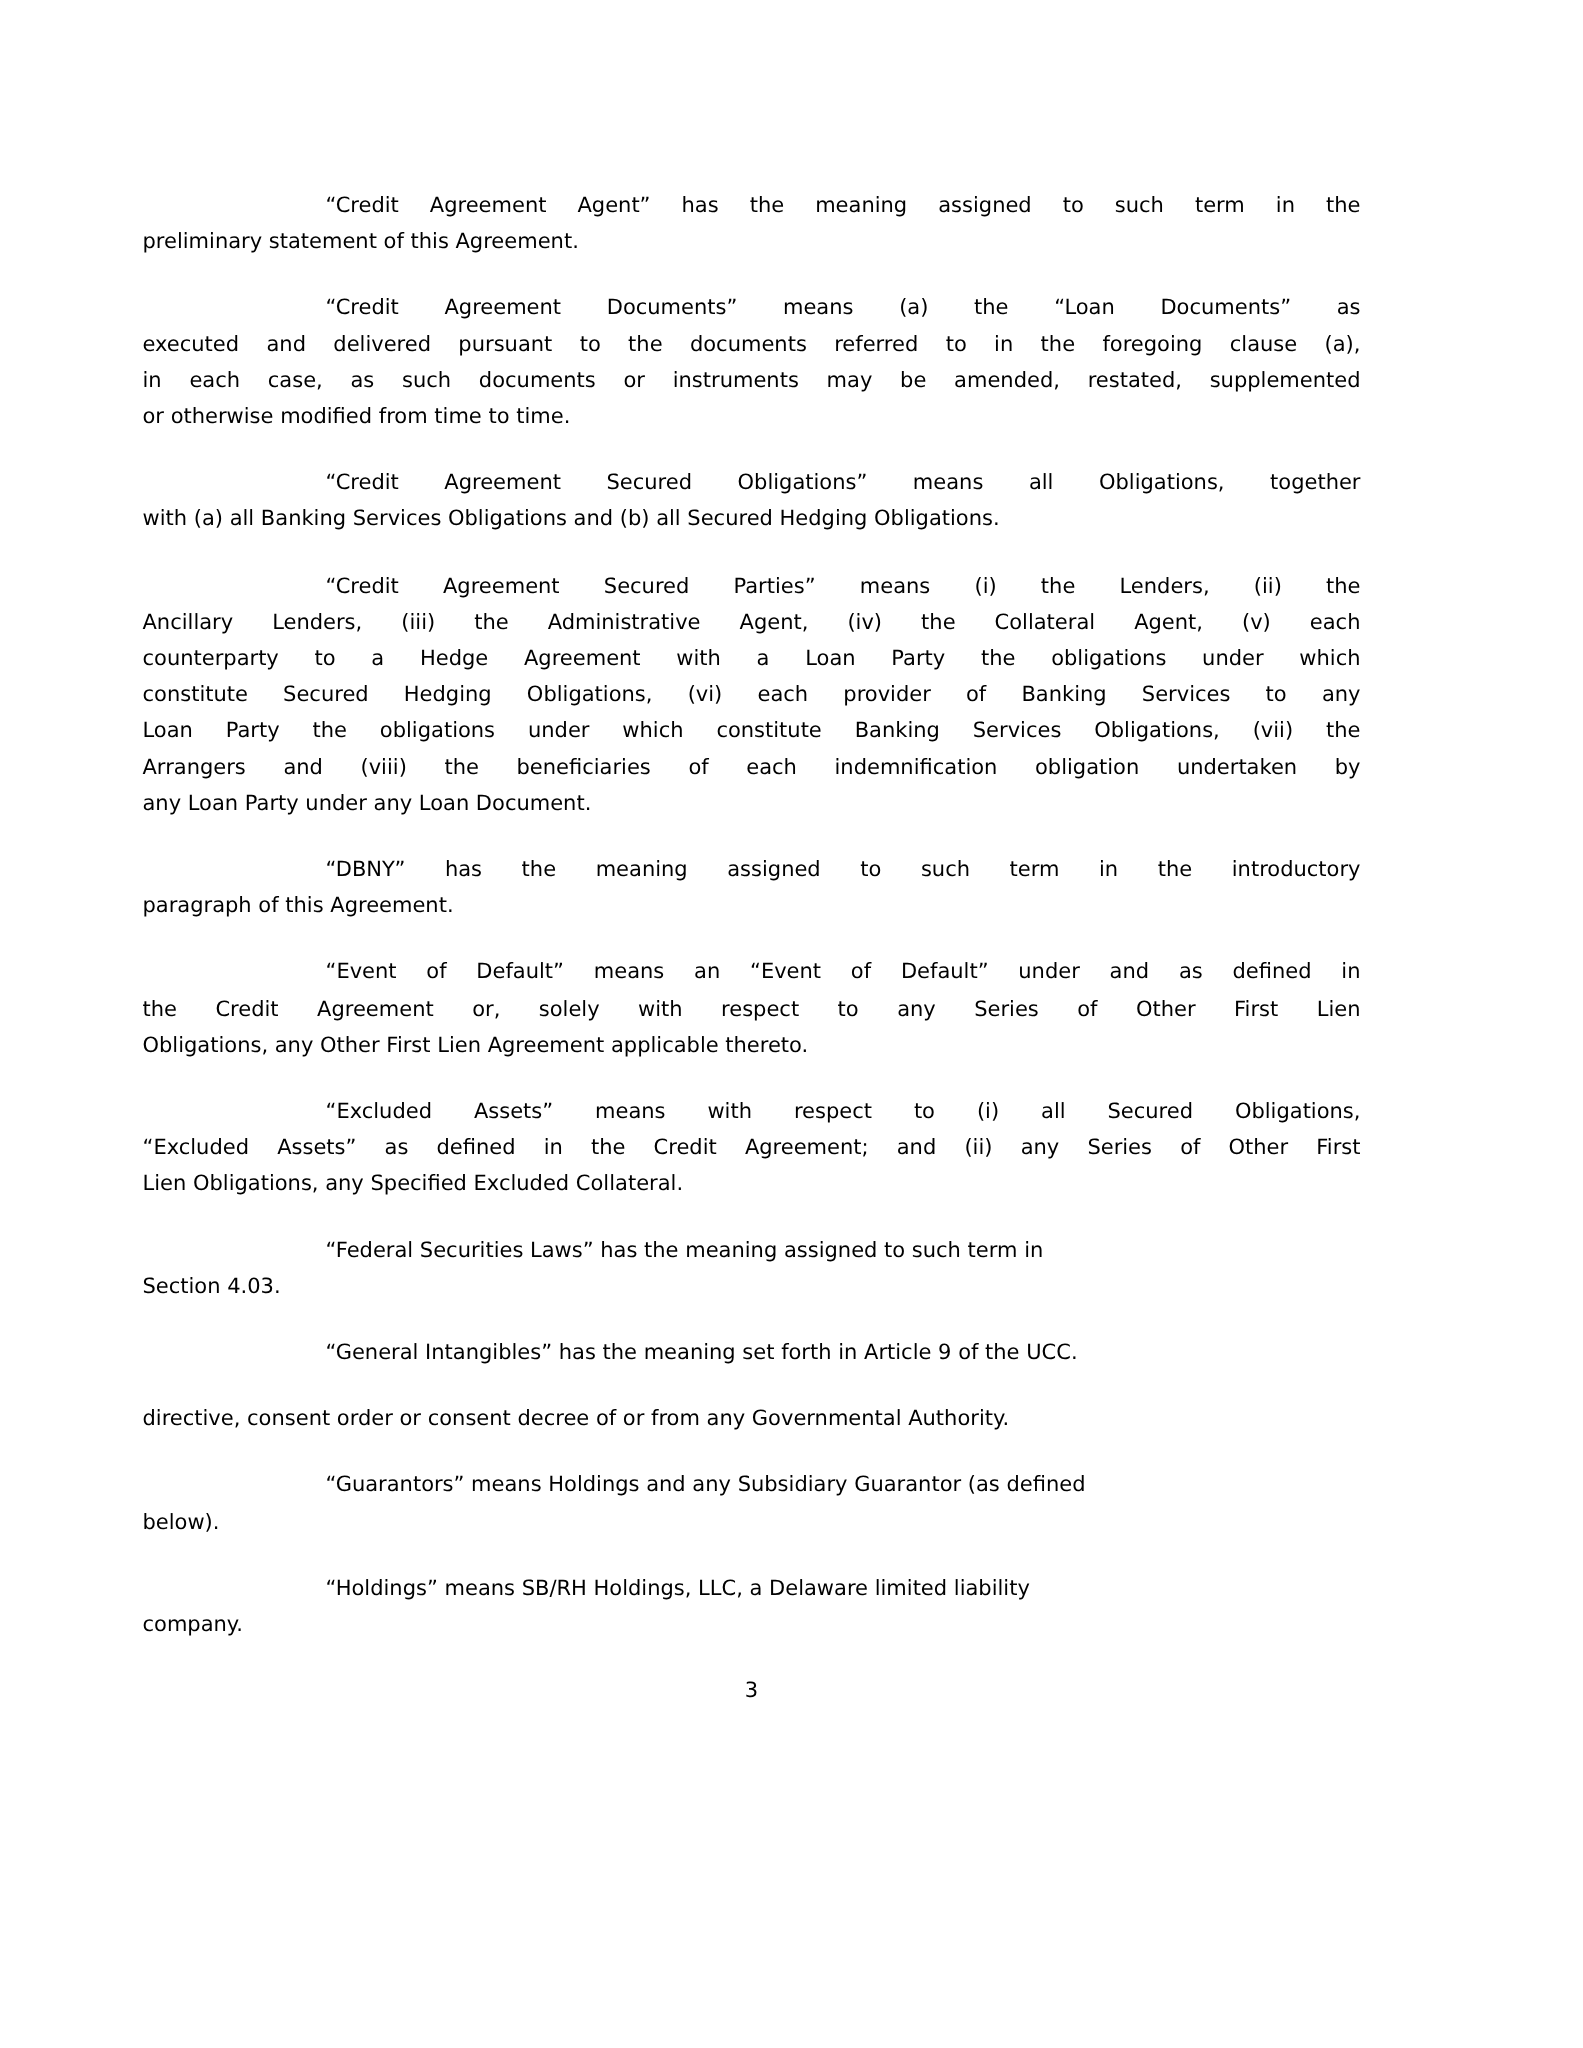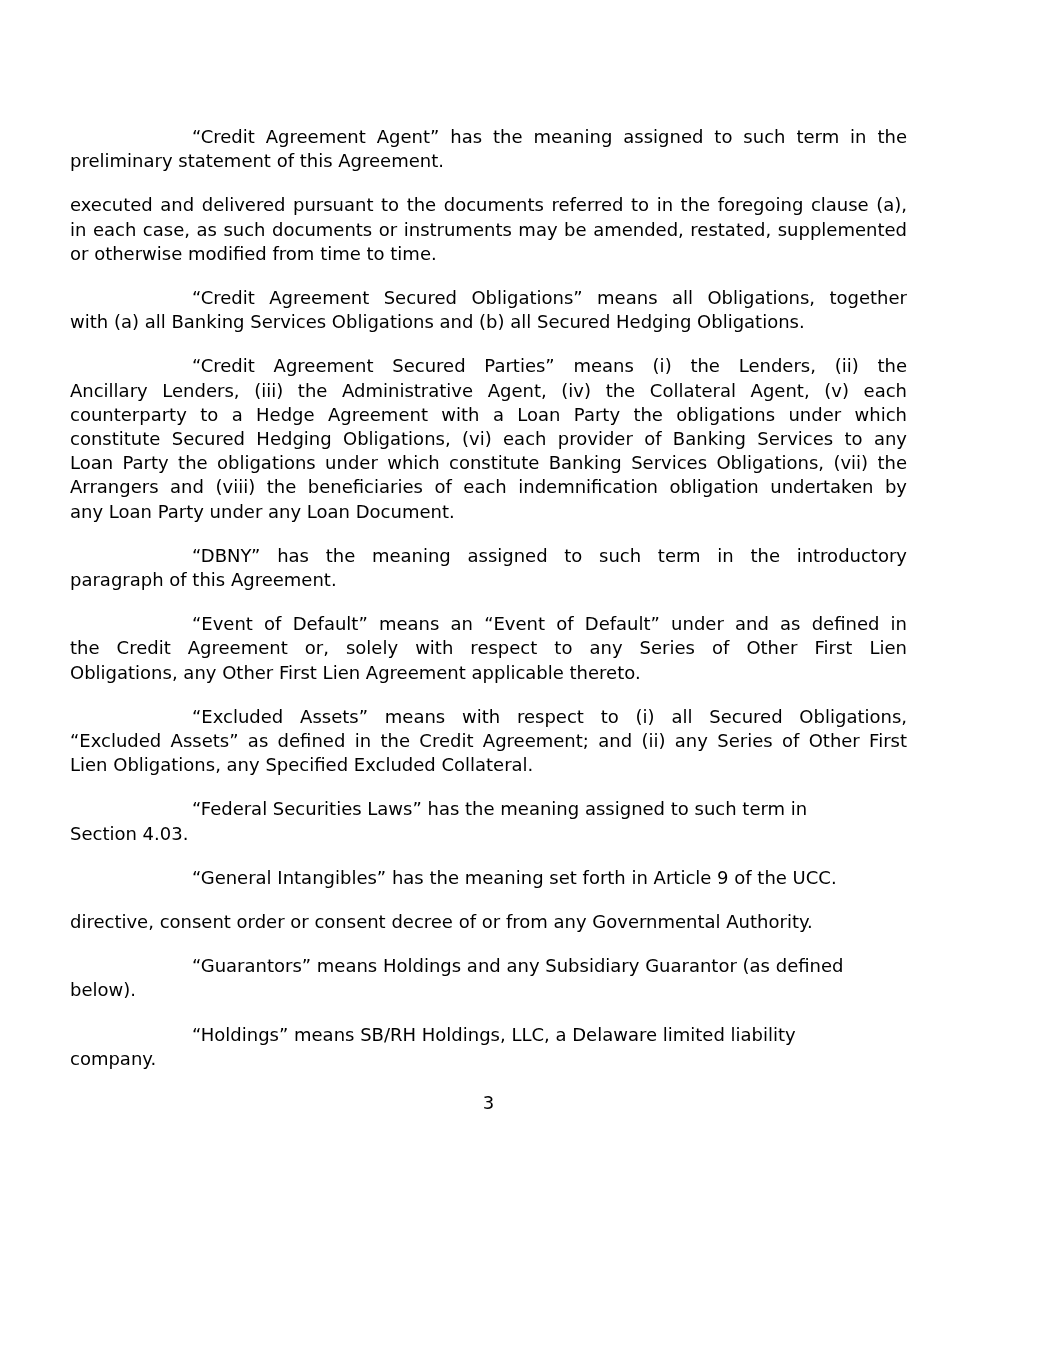--- a/index.html
+++ b/index.html
@@ -7,24 +7,24 @@
     padding: 0;
     background: #ffffff;
   }
   .page {
     position: relative;
     width: 1055px;
     height: 1365px;
     background: #ffffff;
     color: #000000;
     font-family: "DejaVu Sans", sans-serif;
-    font-size: 18px;
+    font-size: 14px;
     line-height: 24.2px;
     box-sizing: border-box;
-    padding: 125px 148px 0 70px;
+    padding: 125px 148px 0 95px;
     overflow: hidden;
   }
   .para {
     margin: 0 0 20px 0;
   }
   
   .ln {
     white-space: nowrap;
     text-align: justify;
     text-align-last: justify;
@@ -44,20 +44,21 @@
 </head>
 <body>
 
 <div class="page">
   <div id="paragraphs">
       <div class="para">
         <div class="ln first">“Credit Agreement Agent” has the meaning assigned to such term in the</div>
         <div class="ln raw">preliminary statement of this Agreement.</div>
       </div>
       <div class="para">
+        <div class="ln first">“Credit Agreement Documents” means (a) the “Loan Documents” as</div>
         <div class="ln">executed and delivered pursuant to the documents referred to in the foregoing clause (a),</div>
         <div class="ln">in each case, as such documents or instruments may be amended, restated, supplemented</div>
         <div class="ln raw">or otherwise modified from time to time.</div>
       </div>
       <div class="para">
         <div class="ln first">“Credit Agreement Secured Obligations” means all Obligations, together</div>
         <div class="ln raw">with (a) all Banking Services Obligations and (b) all Secured Hedging Obligations.</div>
       </div>
       <div class="para">
         <div class="ln first">“Credit Agreement Secured Parties” means (i) the Lenders, (ii) the</div>

